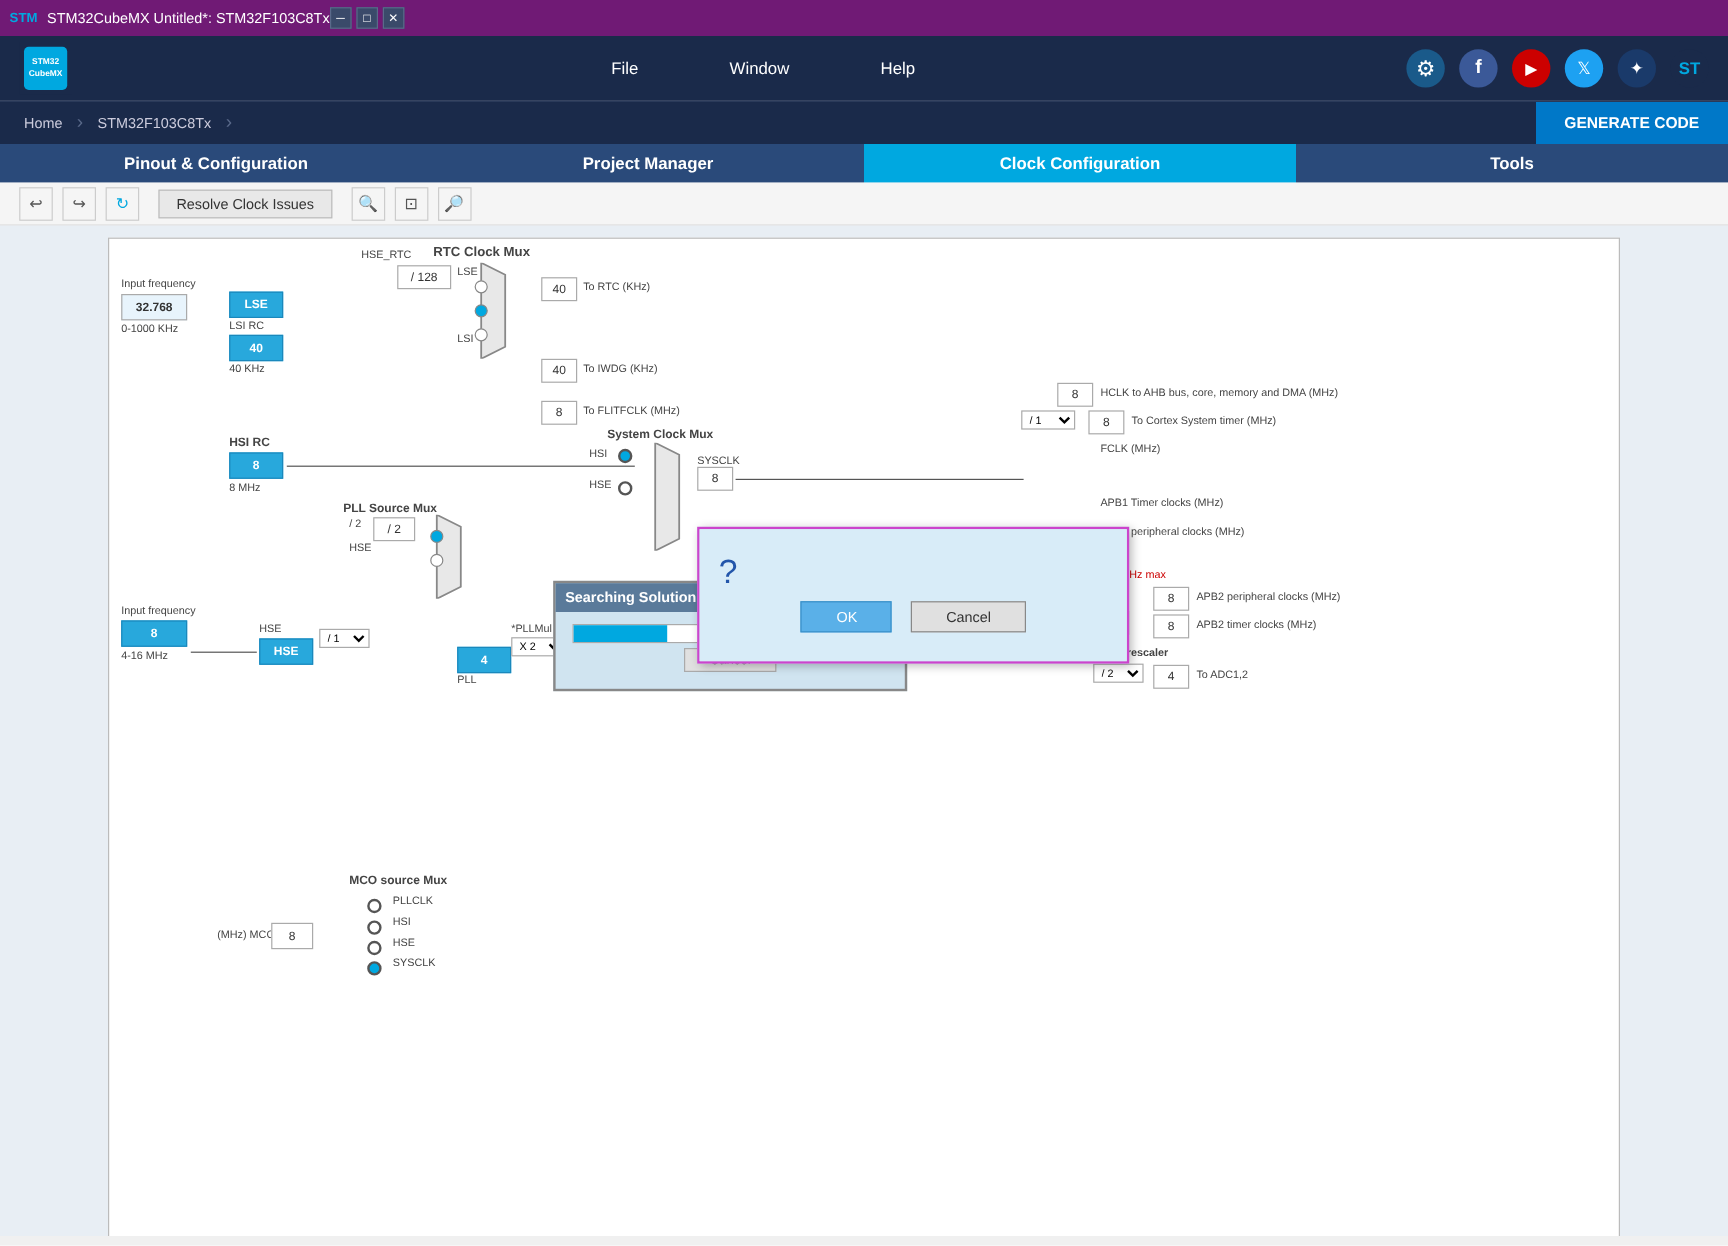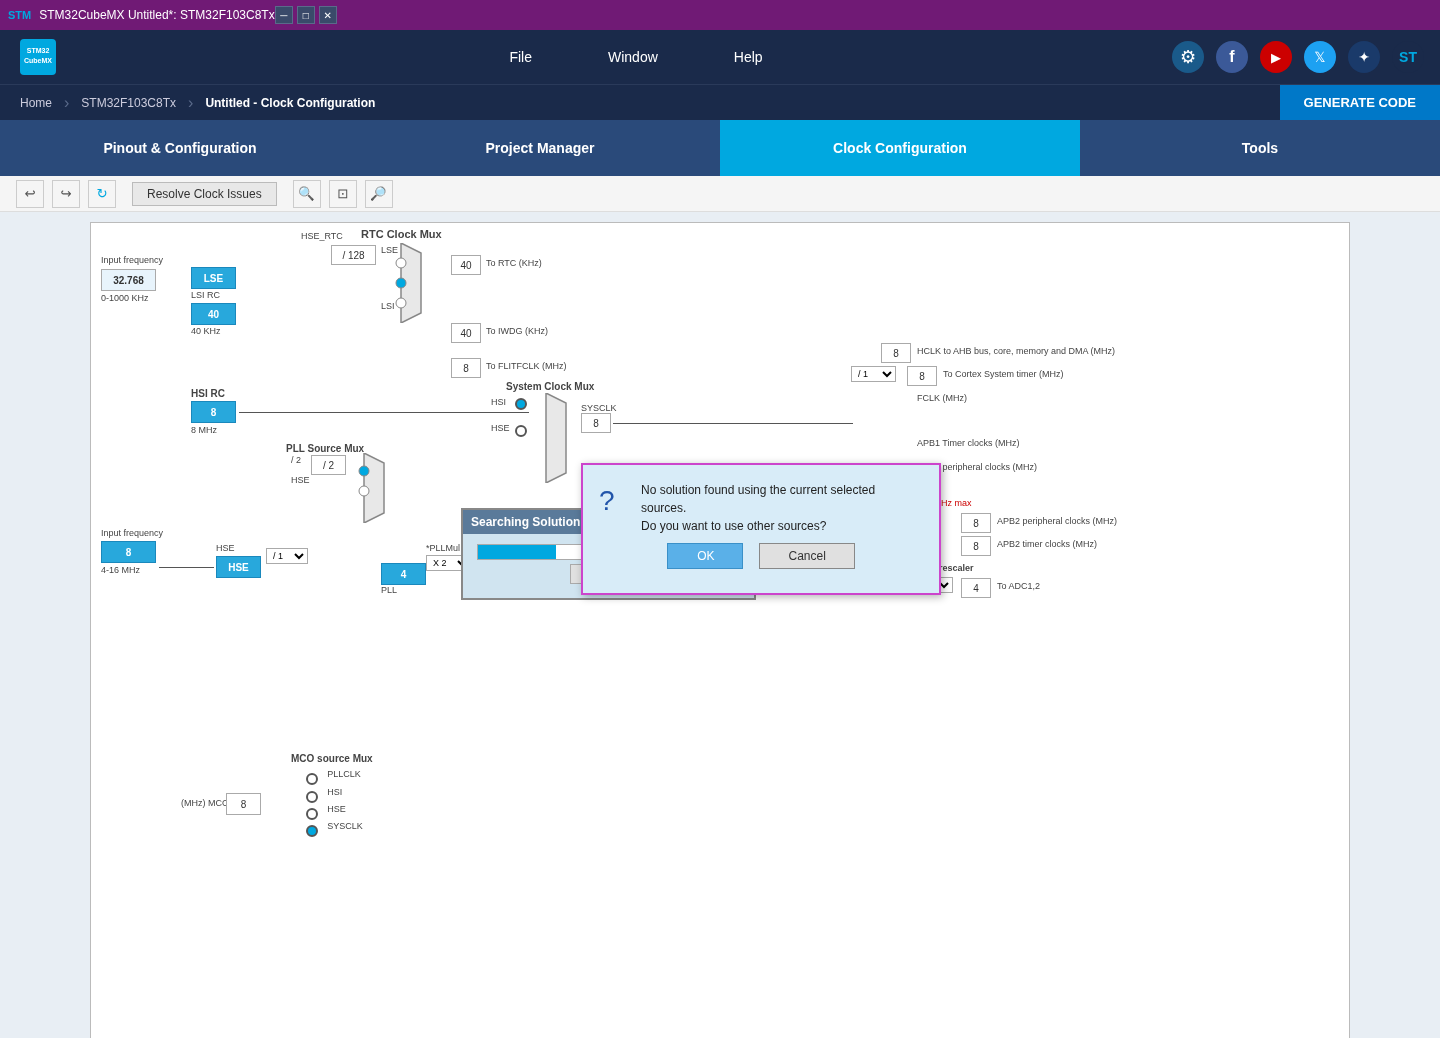--- a/index.html
+++ b/index.html
@@ -57,21 +57,21 @@
     }
     #nav-bar .nav-item.active { color: white; font-weight: bold; }
     #nav-bar .nav-sep { color: #5a6a8a; font-size: 16px; }
     #nav-bar .generate-code-btn {
       background: #0078c8; color: white; font-weight: bold; font-size: 13px;
       padding: 6px 24px; border: none; cursor: pointer; margin-left: auto; margin-right: 0; height: 36px;
     }
 
     
     #tab-bar {
-      display: flex; height: 56px;
+      display: flex; height: 32px;
     }
     #tab-bar .tab {
       flex: 1; display: flex; align-items: center; justify-content: center;
       font-size: 14px; font-weight: bold; cursor: pointer;
     }
     #tab-bar .tab.pinout { background: #2a4a7a; color: white; }
     #tab-bar .tab.clock { background: #00a8e0; color: white; }
     #tab-bar .tab.project { background: #2a4a7a; color: white; }
     #tab-bar .tab.tools { background: #2a4a7a; color: white; }
 
@@ -273,21 +273,20 @@
     <div class="social-icon" style="background:#1a3a6a; font-size:14px; color:white;">✦</div>
     <div class="social-icon" style="background:#1a2a4a; font-size:14px; color:#00a8e0; font-weight:bold;">ST</div>
   </div>
 </div>
 
 <div id="nav-bar">
   <span class="nav-item">Home</span>
   <span class="nav-sep">›</span>
   <span class="nav-item">STM32F103C8Tx</span>
   <span class="nav-sep">›</span>
-  <span class="nav-item active">Untitled - Clock Configuration</span>
   <button class="generate-code-btn">GENERATE CODE</button>
 </div>
 
 <div id="tab-bar">
   <div class="tab pinout">Pinout &amp; Configuration</div>
   <div class="tab project">Project Manager</div>
   <div class="tab clock">Clock Configuration</div>
   <div class="tab tools">Tools</div>
 </div>
 
@@ -468,24 +467,20 @@
         <div class="progress-bar-container">
           <div class="progress-bar-fill"></div>
         </div>
         <button class="cancel-btn-small">Cancel</button>
       </div>
     </div>
 
     <div id="wizard-dialog">
       <div class="dlg-body">
         <div class="dlg-icon">?</div>
-        <div class="dlg-text">
-          <span>No solution found using the current selected sources.</span><br>
-          <span>Do you want to use other sources?</span>
-        </div>
         <div style="clear:both;"></div>
         <div class="dlg-buttons">
           <button class="dlg-btn ok">OK</button>
           <button class="dlg-btn cancel">Cancel</button>
         </div>
       </div>
     </div>
 
     <div style="position:absolute; top:344px; left:68px; width:55px; height:1px; background:#555;"></div>
 

